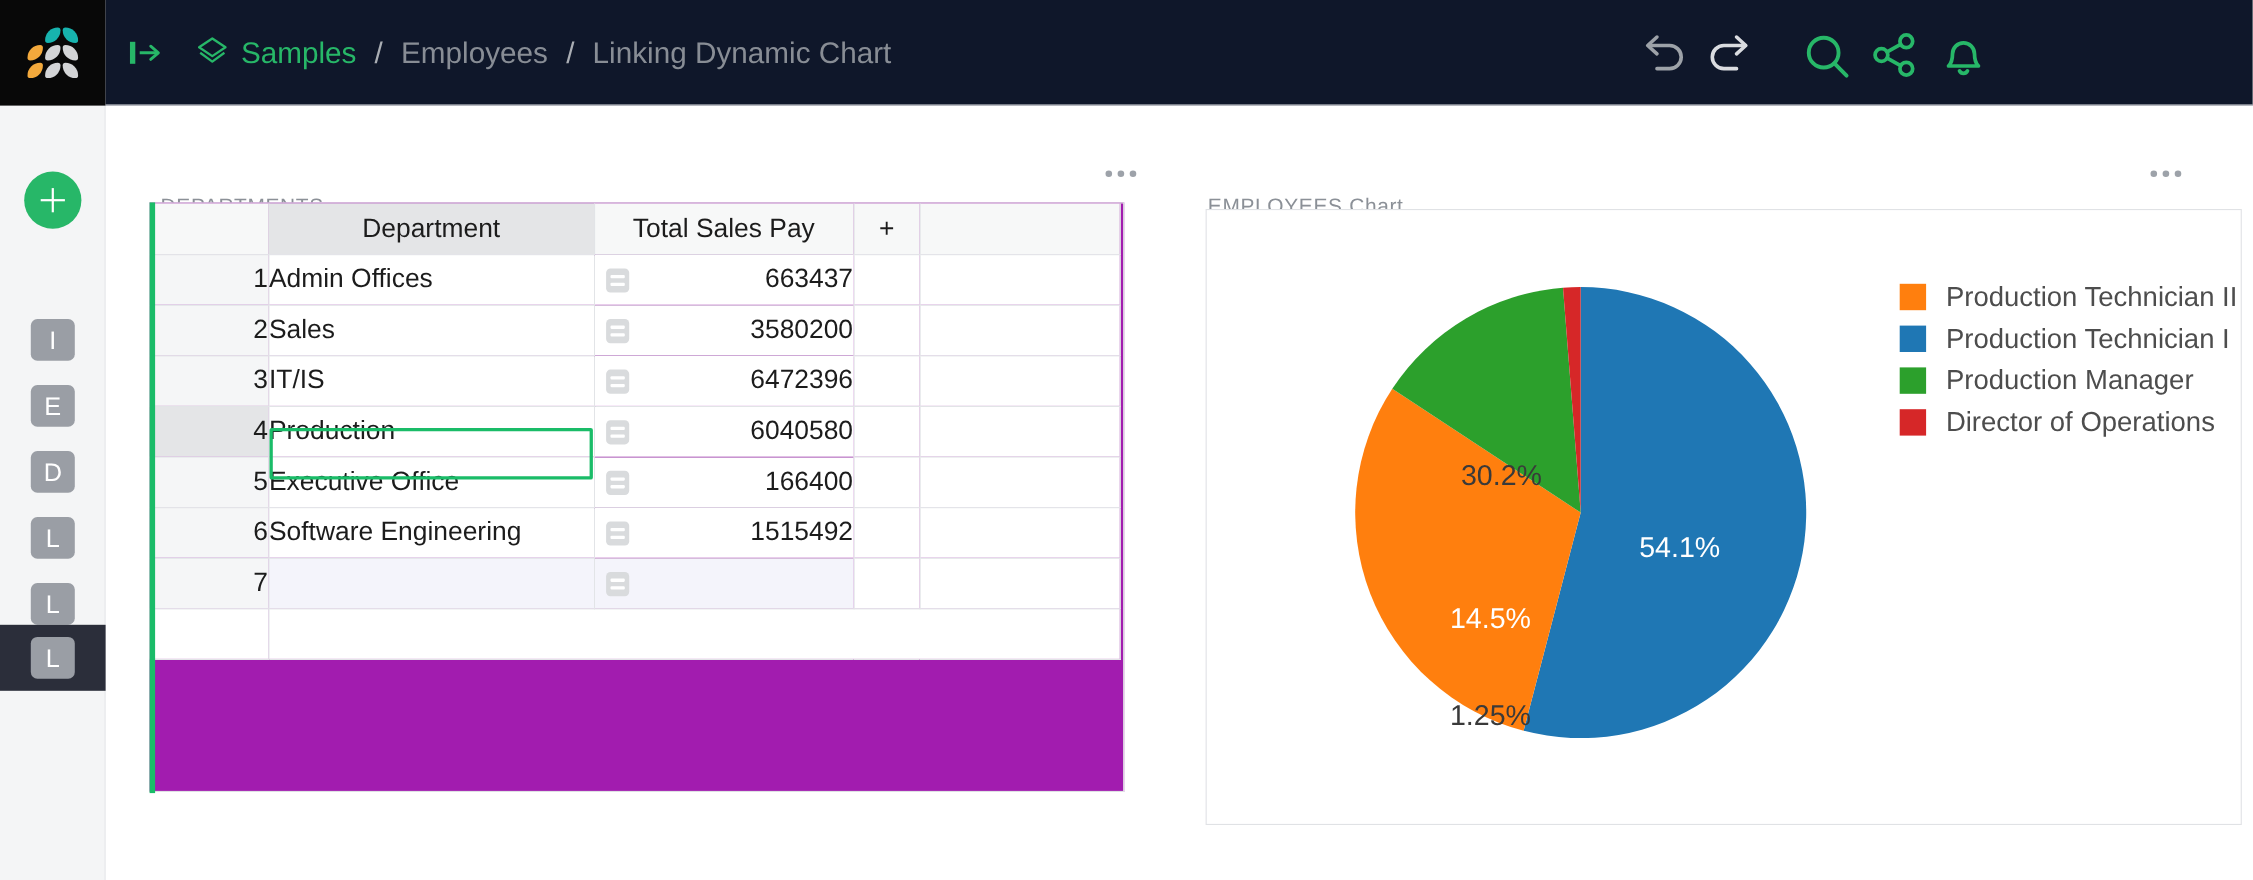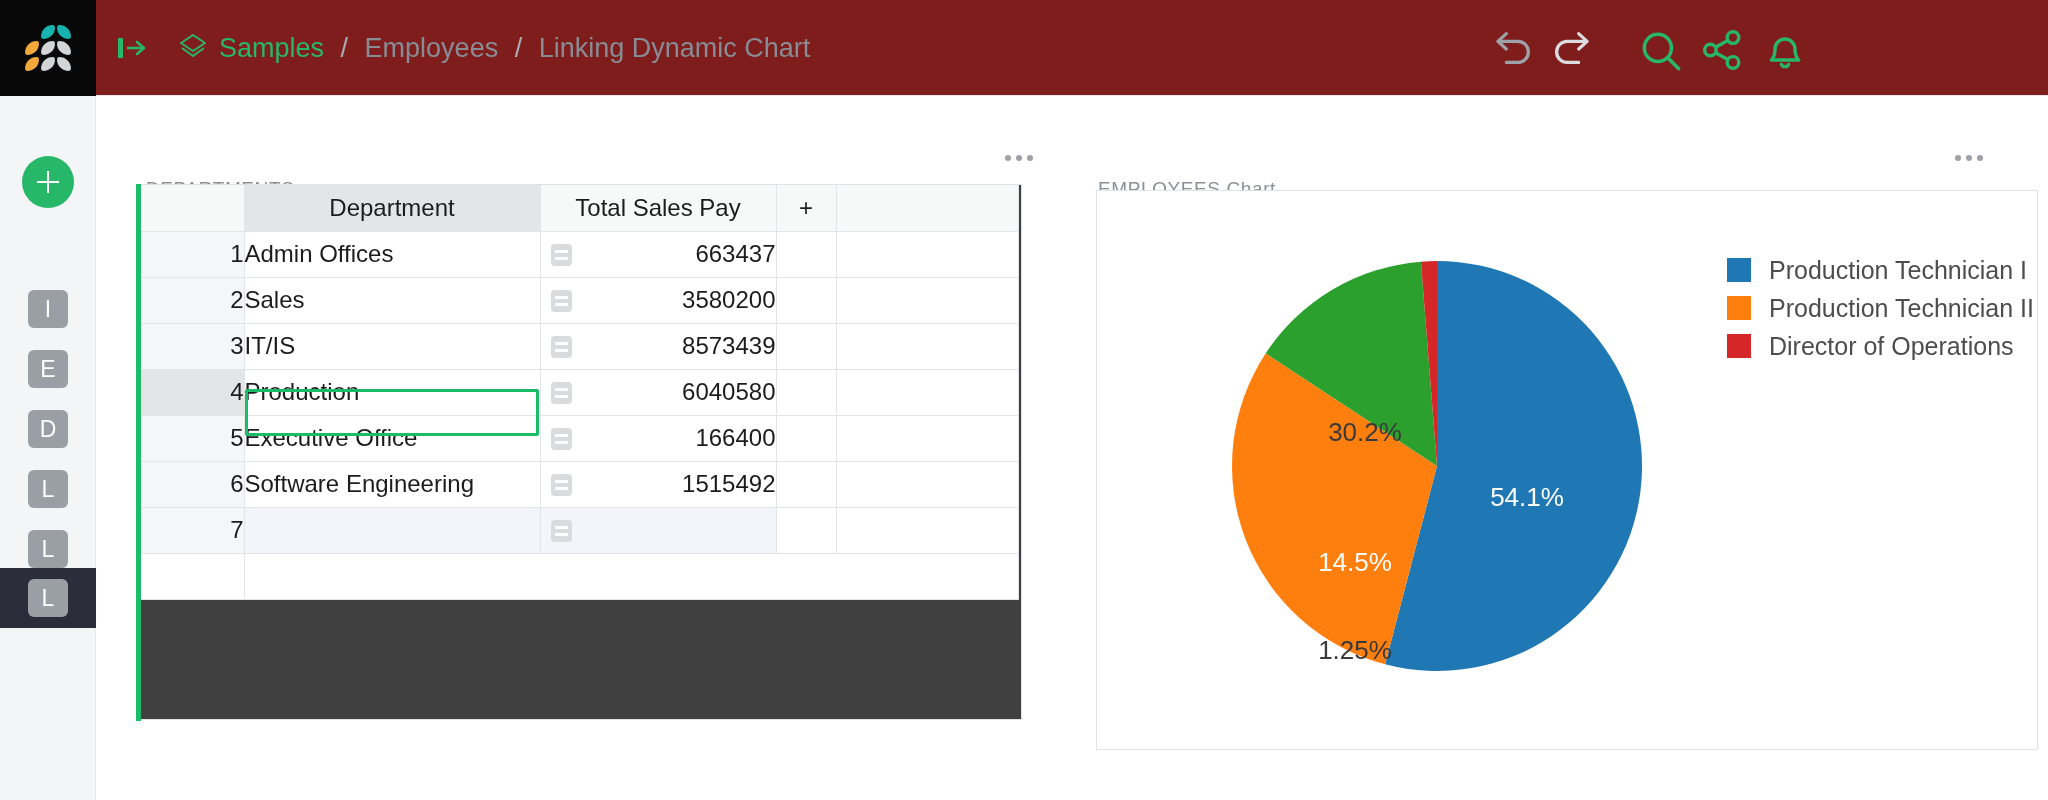--- a/index.html
+++ b/index.html
@@ -65,21 +65,21 @@
   }
   .rail-item.active {
     left: 0; width: 96px; height: 60px;
     background: #2b2e3a;
   }
 
   
   .topbar {
     position: absolute; left: 96px; top: 0;
     width: 1952px; height: 96px;
-    background: #7f1d1d;
+    background: #0f172a;
     border-bottom: 1px solid #e6e7e9;
   }
   .enter-icon {
     position: absolute; left: 22px; top: 35px;
     width: 28px; height: 26px;
   }
   .layers-icon {
     position: absolute; left: 82px; top: 32px;
     width: 30px; height: 30px;
   }
@@ -107,21 +107,21 @@
   .dots {
     position: absolute; cursor: pointer;
     display: flex; gap: 5px; align-items: center;
   }
   .dots i { width: 6px; height: 6px; border-radius: 50%; background: #9da2a9; display:block; }
 
   
   .grid-wrap {
     position: absolute; left: 136px; top: 184px;
     width: 886px; height: 536px;
-    background: #404040;
+    background: #a21caf;
     border: 1px solid #dfe1e4;
     border-left: none;
   }
   .grid-accent {
     position: absolute; left: 136px; top: 184px;
     width: 5px; height: 537px; background: #1abc68; z-index: 5;
   }
   table.grid { border-collapse: collapse; table-layout: fixed; }
   table.grid th, table.grid td {
     border-right: 1px solid #e2e4e7;
@@ -330,21 +330,21 @@
             <span>3580200</span>
           </td>
           <td class="blank"></td>
           <td class="blank"></td>
         </tr>
         <tr>
           <td class="idx">3</td>
           <td class="dept">IT/IS</td>
           <td class="pay">
             <span class="fx"></span>
-            <span>8573439</span>
+            <span>6472396</span>
           </td>
           <td class="blank"></td>
           <td class="blank"></td>
         </tr>
         <tr>
           <td class="idx sel">4</td>
           <td class="dept">Production</td>
           <td class="pay">
             <span class="fx"></span>
             <span>6040580</span>
@@ -411,26 +411,30 @@
       <path d="M 280 265 L 263.92 60.63 A 205 205 0 0 1 280.00 60.00 Z" fill="#d62728"></path>
 
       <text class="pie-lab" x="370" y="305" fill="#ffffff" text-anchor="middle">54.1%</text>
       <text class="pie-lab" x="208" y="240" fill="#3a3a3a" text-anchor="middle">30.2%</text>
       <text class="pie-lab" x="198" y="370" fill="#ffffff" text-anchor="middle">14.5%</text>
       <text class="pie-lab" x="198" y="458" fill="#3a3a3a" text-anchor="middle">1.25%</text>
     </svg>
 
     <div class="legend">
       <div class="legend-row">
+        <span class="legend-sw" style="background:#ff7f0e"></span>
+        <span class="legend-lb">Production Technician II</span>
+      </div>
+      <div class="legend-row">
         <span class="legend-sw" style="background:#1f77b4"></span>
         <span class="legend-lb">Production Technician I</span>
       </div>
       <div class="legend-row">
-        <span class="legend-sw" style="background:#ff7f0e"></span>
-        <span class="legend-lb">Production Technician II</span>
+        <span class="legend-sw" style="background:#2ca02c"></span>
+        <span class="legend-lb">Production Manager</span>
       </div>
       <div class="legend-row">
         <span class="legend-sw" style="background:#d62728"></span>
         <span class="legend-lb">Director of Operations</span>
       </div>
     </div>
   </div>
 
 </div>
 

